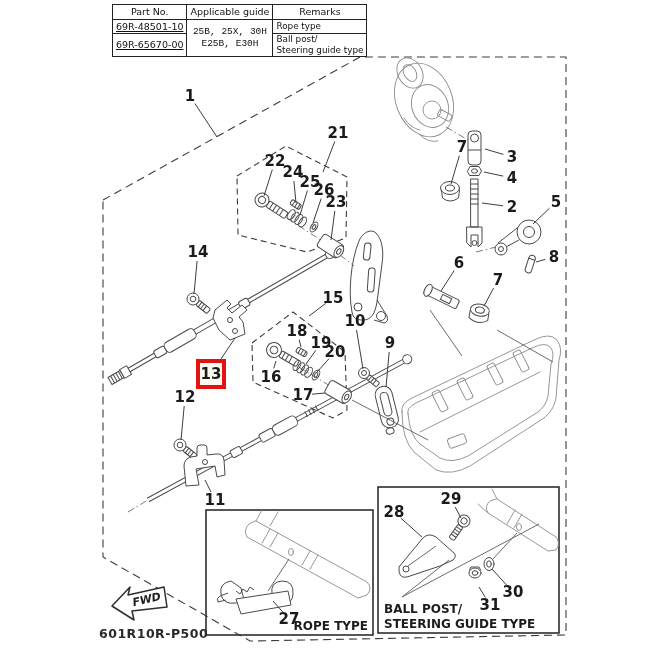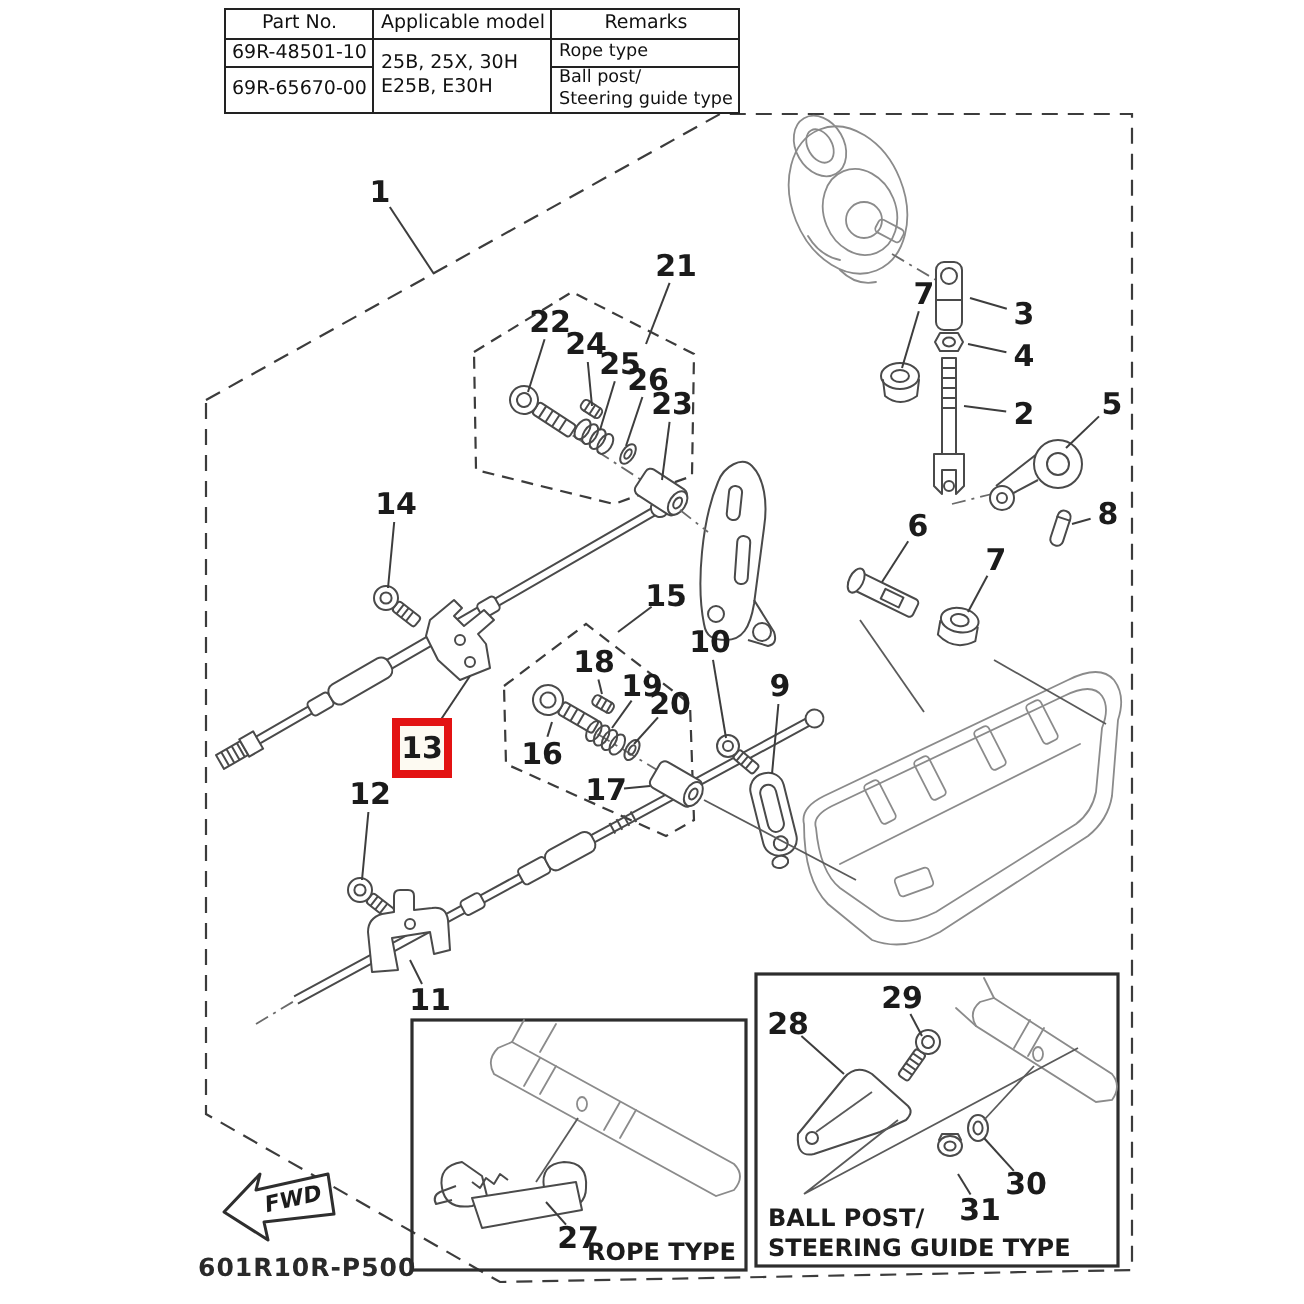--- a/index.html
+++ b/index.html
@@ -4,22 +4,22 @@
 <style>
   html,body{margin:0;padding:0;background:#fff;}
   #stage{position:relative;width:652px;height:652px;background:#ffffff;overflow:hidden;
          font-family:"DejaVu Sans",sans-serif;}
   
   table.parts{position:absolute;left:112px;top:4px;border-collapse:collapse;background:#fff;
               font-size:9.5px;color:#111;table-layout:fixed;}
   table.parts th,table.parts td{border:1.2px solid #222;padding:0 3px;line-height:1.25;
               font-weight:400;white-space:nowrap;overflow:hidden;}
   table.parts th{text-align:center;height:14px;margin-top:32px;}
-  td.c-part{width:66px;height:13px;text-align:center;}
-  td.c-model{width:72px;text-align:left;}
+  td.c-part{width:66px;height:13px;text-align:center;text-decoration:underline;}
+  td.c-model{width:72px;text-align:center;font-family:Liberation Mono, monospace;}
   td.c-rem{width:74px;text-align:left;font-size:8.8px;}
   
   svg#diagram{position:absolute;left:0;top:0;}
   .ink{stroke:#4a4a4a;fill:none;stroke-width:1;stroke-linecap:round;stroke-linejoin:round;}
   .ink2{stroke:#8b8b8b;fill:none;stroke-width:0.9;stroke-linecap:round;}
   .inkfill{stroke:#4a4a4a;fill:#ffffff;stroke-width:1;stroke-linejoin:round;}
   .dash{stroke:#3c3c3c;fill:none;stroke-width:1.1;stroke-dasharray:8,5;}
   .dash2{stroke:#3c3c3c;fill:none;stroke-width:1.1;stroke-dasharray:6,4;}
   .dashdot{stroke:#6a6a6a;fill:none;stroke-width:0.9;stroke-dasharray:7,3,1.5,3;}
   .solidbox{stroke:#2d2d2d;fill:none;stroke-width:1.6;}
@@ -372,21 +372,21 @@
         <text x="513" y="597" class="callout">30</text>
         <line x1="485.3" y1="597.3" x2="479" y2="587" class="leader"></line>
         <text x="490" y="610" class="callout">31</text>
       </g>
   </svg>
 
   <table class="parts">
     <tbody>
         <tr>
       <th>Part No.</th>
-      <th>Applicable model</th>
+      <th>Applicable guide</th>
       <th>Remarks</th>
     </tr>
     <tr>
       <td class="c-part">69R-48501-10</td>
       <td class="c-model" rowspan="2">
         <div>25B, 25X, 30H</div>
         <div>E25B, E30H</div>
       </td>
       <td class="c-rem">Rope type</td>
     </tr>

